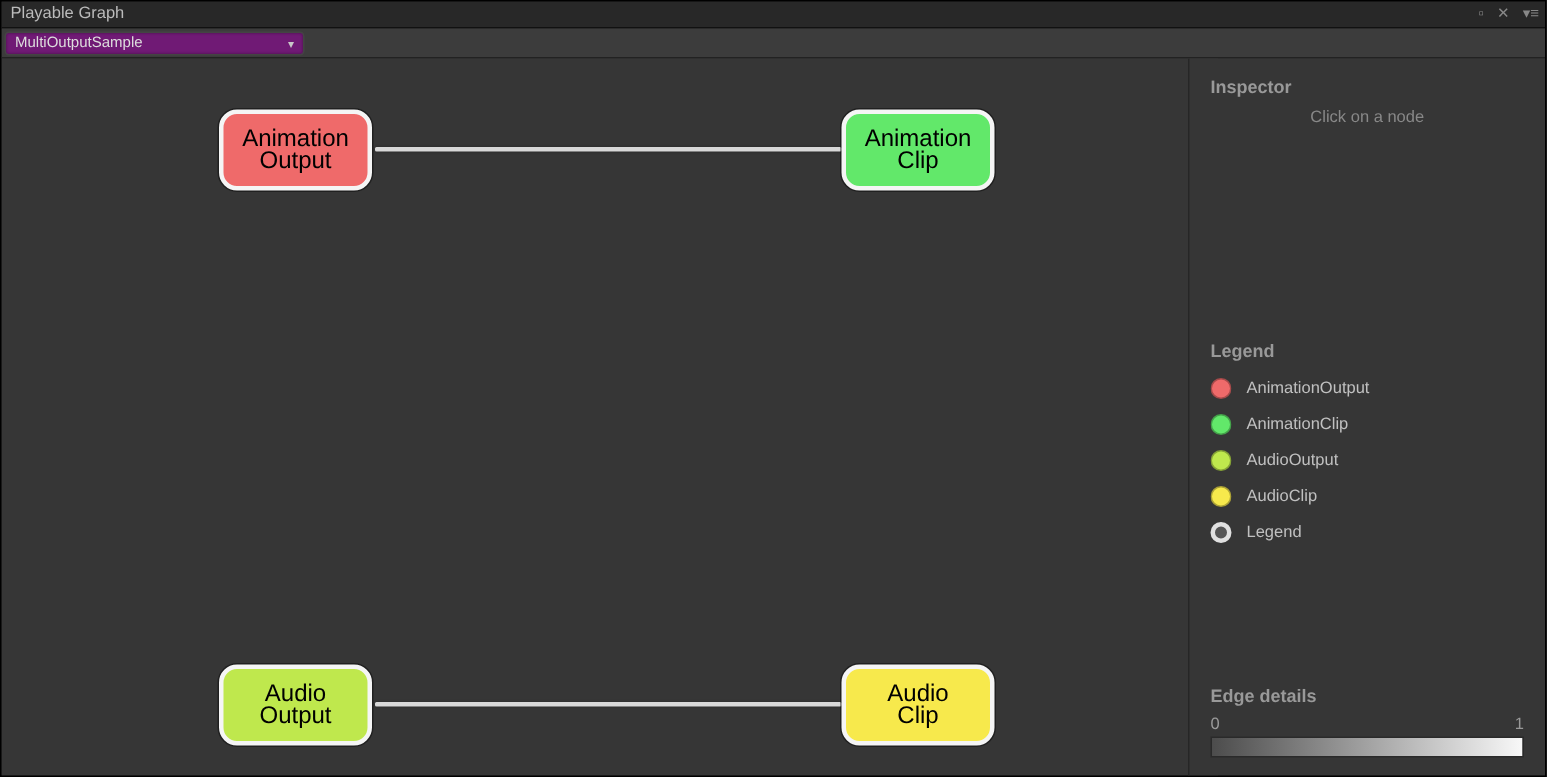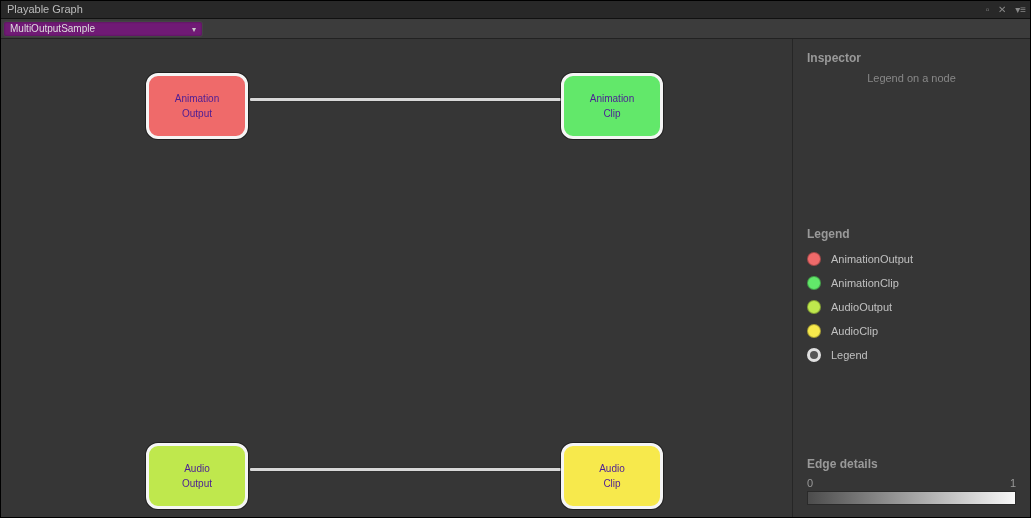--- a/index.html
+++ b/index.html
@@ -33,24 +33,24 @@
   }
 
   
   .canvas {
     position: absolute; top: 38px; left: 0; right: 218px; bottom: 0;
     background: #363636;
   }
 
   
   .node {
-    position: absolute; width: 102px; height: 66px; border-radius: 12px;
-    border: 3px solid #f5f5f5; background: #eee; color: #4c1d95;
+    position: absolute; width: 102px; height: 54px; border-radius: 12px;
+    border: 3px solid #f5f5f5; background: #eee; color: #000000;
     display: flex; align-items: center; justify-content: center; text-align: center;
-    font-size: 10px; line-height: 15px; box-shadow: 0 0 0 1px rgba(0,0,0,0.4);
+    font-size: 16px; line-height: 15px; box-shadow: 0 0 0 1px rgba(0,0,0,0.4);
   }
   .edge {
     position: absolute; height: 3px; background: #d8d8d8; border-radius: 1px;
     box-shadow: 0 0 2px rgba(0,0,0,0.3);
   }
 
   
   .sidepanel {
     position: absolute; top: 38px; right: 0; bottom: 0; width: 238px;
     background: #363636; border-left: 1px solid #262626;
@@ -116,21 +116,21 @@
     </div>
     <div class="node" style="left: 560px; top: 404px; background: rgb(247, 233, 76);">
       <div style="white-space: pre-line;">Audio
 Clip</div>
     </div>
   </div>
 
 <div class="sidepanel">
   <div class="section-title">Inspector</div>
   <div class="hint">
-    <div>Legend on a node</div>
+    <div>Click on a node</div>
   </div>
 
   <div style="height:130px"></div>
 
   <div class="section-title">Legend</div>
   <div class="legend" id="legend">
       <div class="legend-row">
         <div class="swatch" style="background: rgb(239, 106, 106);"></div>
         <span>AnimationOutput</span>
       </div>

